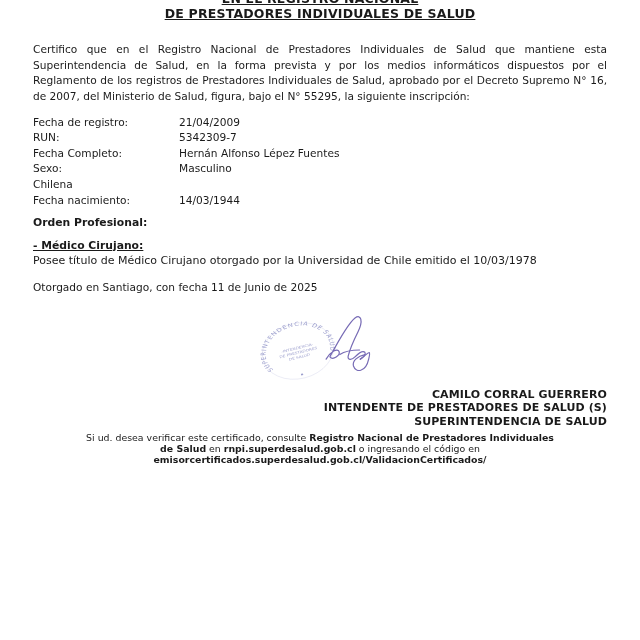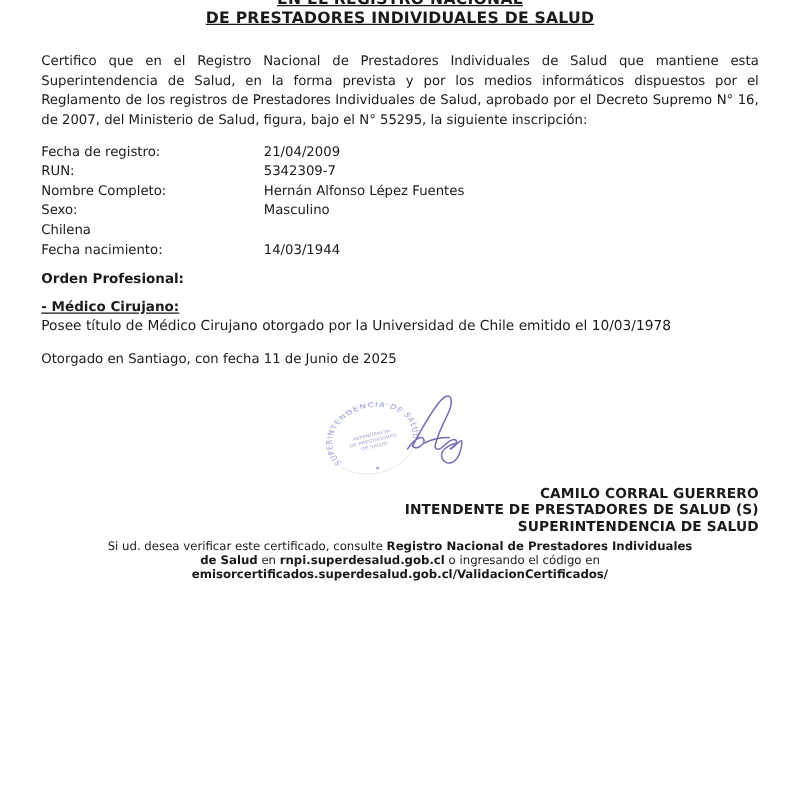--- a/index.html
+++ b/index.html
@@ -36,21 +36,20 @@
     text-align: justify;
   }
 
   
   .fields { margin-top: 2px; }
   .frow {
     display: grid;
     grid-template-columns: 146px 1fr;
     font-size: 10.6px;
     line-height: 15.6px;
-    gap: 32px;
   }
 
   
   .section-heading {
     margin-top: 7px;
     font-size: 10.8px;
     font-weight: bold;
     line-height: 15.5px;
   }
   .profession-heading {
@@ -125,21 +124,21 @@
     <div class="fields">
       <div class="frow">
         <span>Fecha de registro:</span>
         <span>21/04/2009</span>
       </div>
       <div class="frow">
         <span>RUN:</span>
         <span>5342309-7</span>
       </div>
       <div class="frow">
-        <span>Nombre Completo:</span>
+        <span>Fecha Completo:</span>
         <span>Hernán Alfonso Lépez Fuentes</span>
       </div>
       <div class="frow">
         <span>Sexo:</span>
         <span>Masculino</span>
       </div>
       <div class="frow">
         <span>Chilena</span>
       </div>
       <div class="frow">

